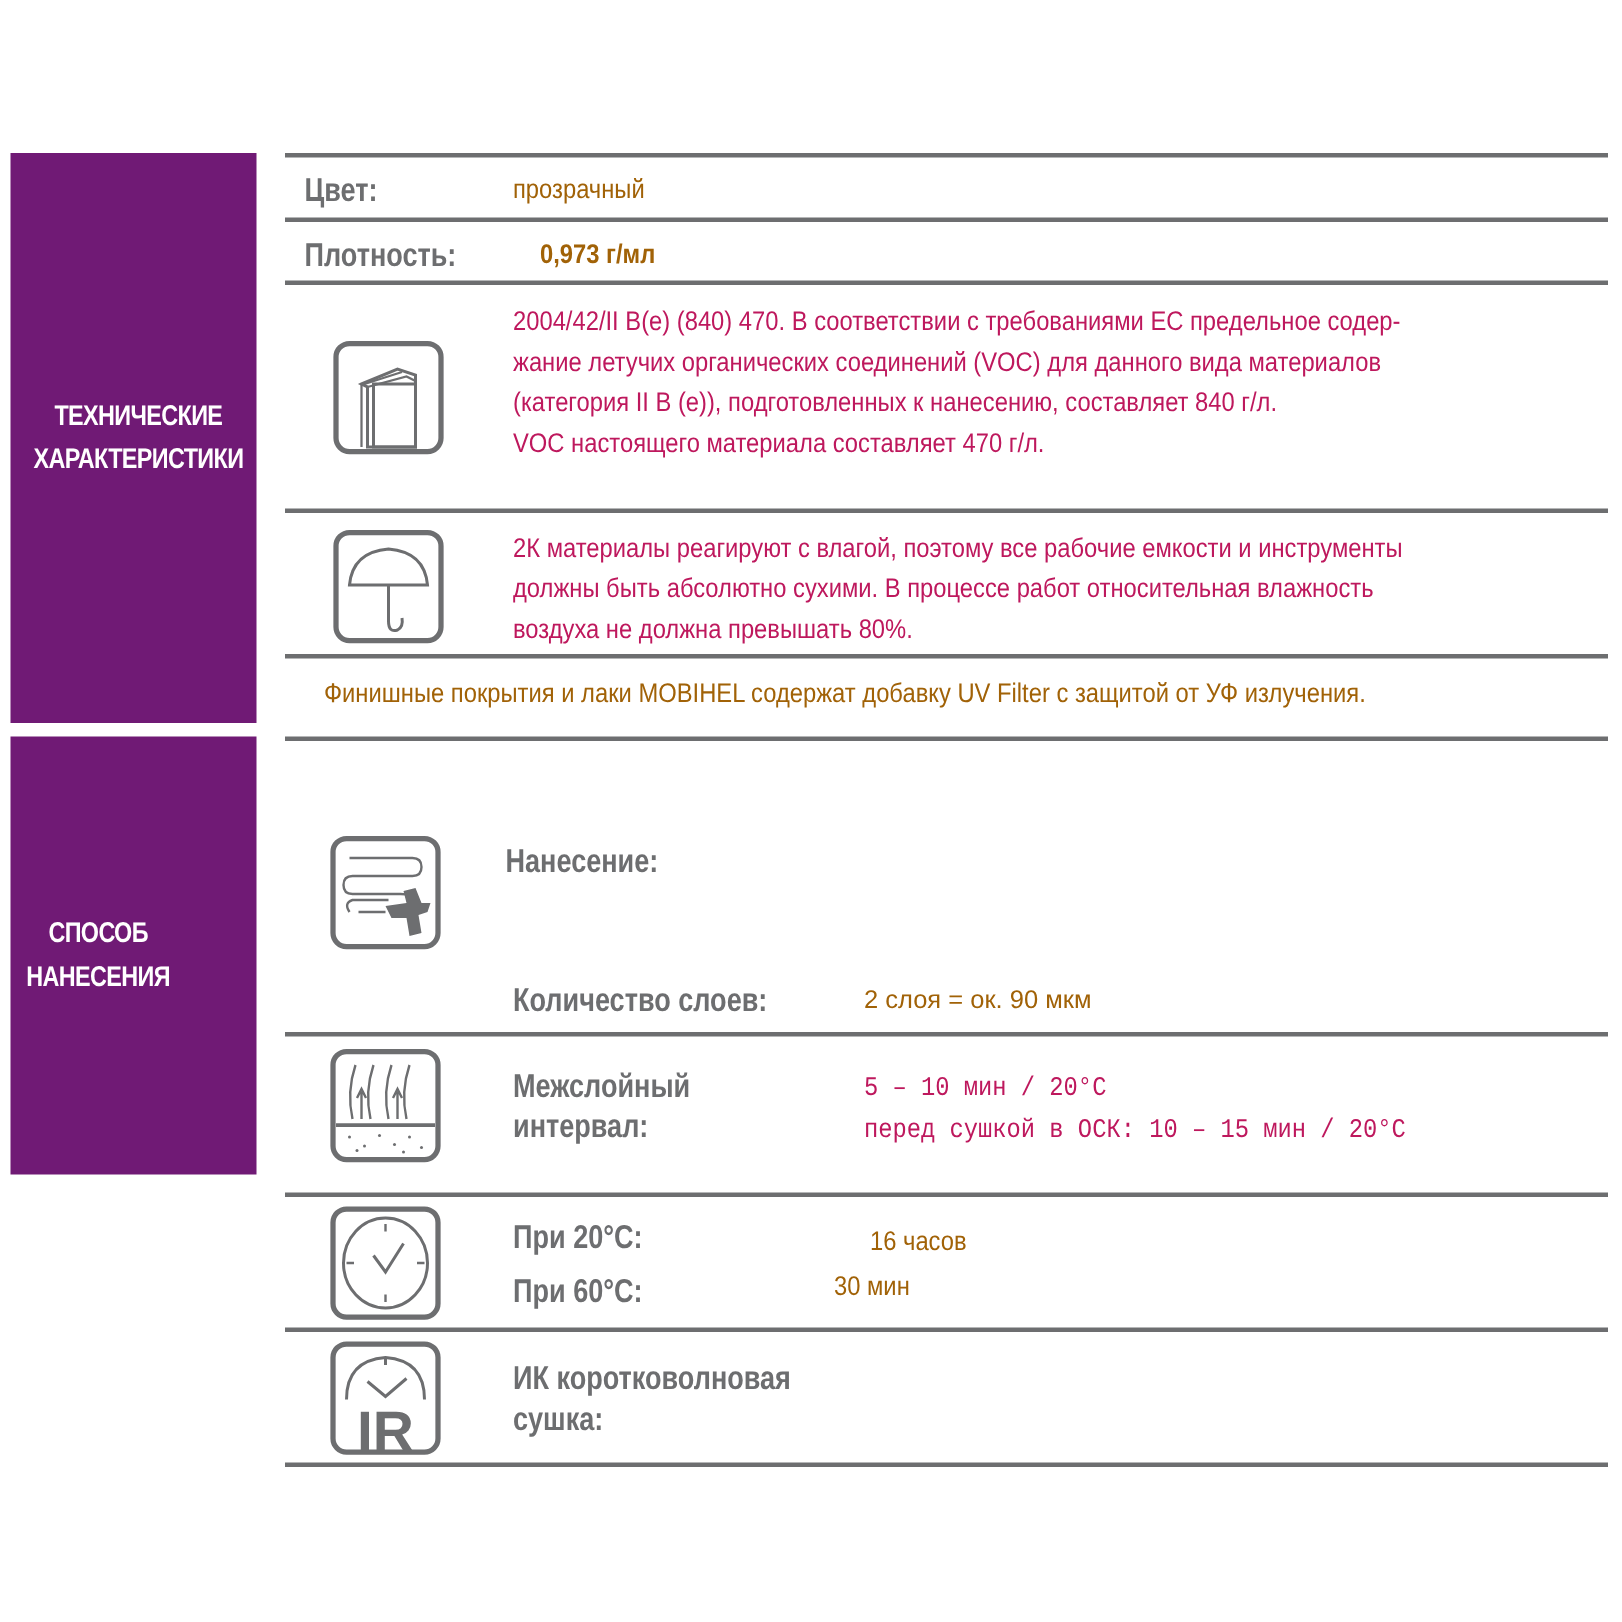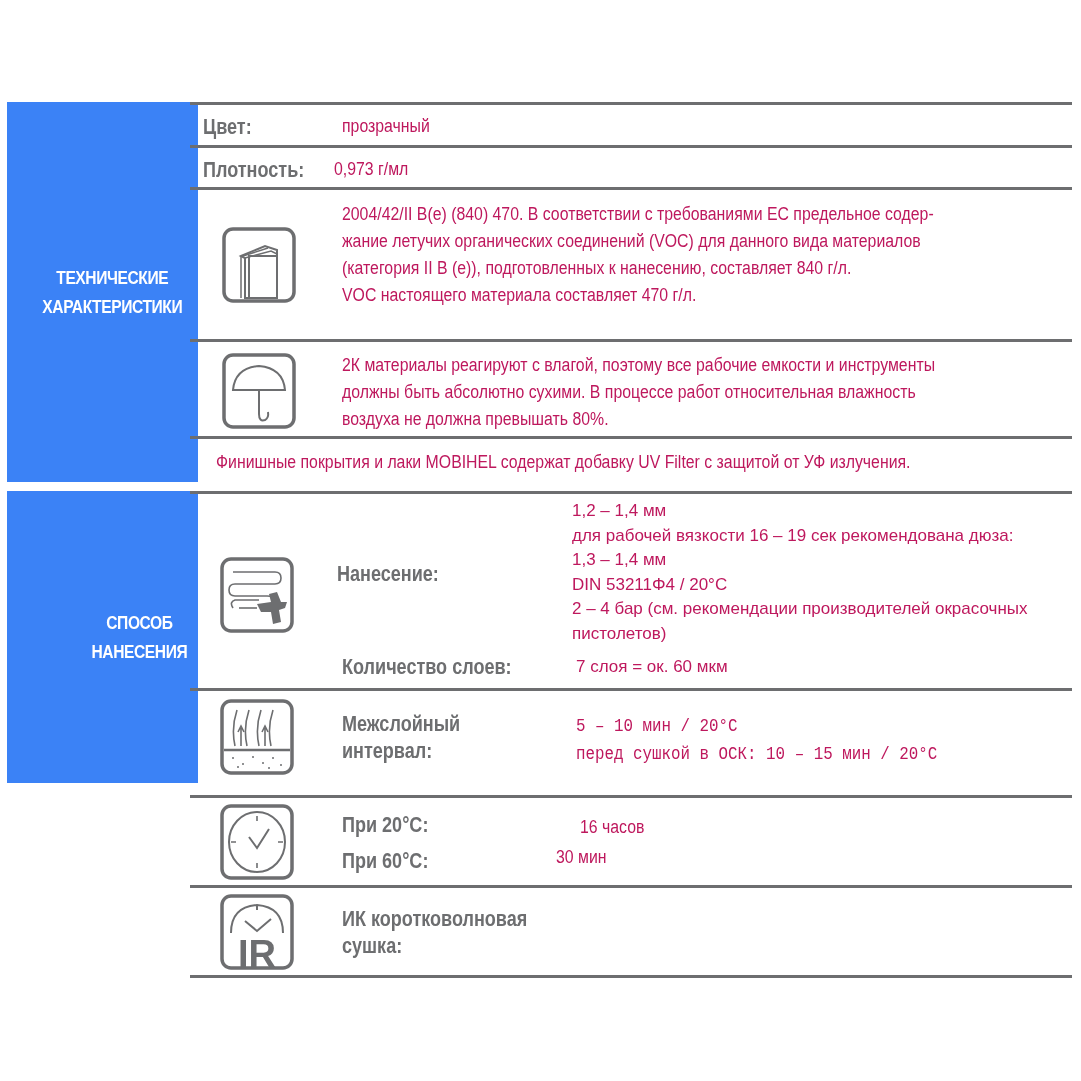--- a/index.html
+++ b/index.html
@@ -1,42 +1,42 @@
 <!DOCTYPE html>
 <html><head>
 <meta charset="utf-8">
 <style>
   html, body { margin:0; padding:0; background:#ffffff; }
   body { width:1081px; height:1081px; position:relative; font-family:"Liberation Sans", sans-serif; color:#333; overflow:hidden; }
   .section { position:absolute; left:7px; width:1065px; background:#fff; }
-  .side { position:absolute; left:0; top:0; bottom:0; width:191px; background:#3b82f6; color:#fff; display:flex; align-items:center; justify-content:flex-end; text-align:center; font-weight:bold; font-size:19px; line-height:29px; letter-spacing:-0.5px; transform-origin:center; }
+  .side { position:absolute; left:0; top:0; bottom:0; width:164px; background:#701a75; color:#fff; display:flex; align-items:center; justify-content:flex-start; text-align:center; font-weight:bold; font-size:19px; line-height:29px; letter-spacing:-0.5px; transform-origin:center; }
   .side span { display:inline-block; transform:scaleX(0.82); }
   .content { position:absolute; left:183px; right:0; top:0; bottom:0; }
   .hline { position:absolute; left:0; right:0; height:3px; background:#6d6e70; }
   .lbl { position:absolute; font-weight:bold; color:#6d6e70; font-size:22px; display:inline-block; transform-origin:left center; transform:scaleX(0.82); white-space:nowrap; }
-  .val { position:absolute; color:#be185d; font-size:18px; white-space:nowrap; }
+  .val { position:absolute; color:#a16207; font-size:18px; white-space:nowrap; }
   .cond { display:inline-block; transform-origin:left top; transform:scaleX(0.88); }
   .para { position:absolute; color:#be185d; font-size:18px; line-height:27px; white-space:nowrap; }
   .icon { position:absolute; width:76px; height:78px;text-align:center; }
   .icon svg { width:100%; height:100%; }
 </style>
 </head>
 <body>
 
 <div class="section" style="top:102px;height:380px;">
   <div class="side">
     <div><span>ТЕХНИЧЕСКИЕ</span><br><span>ХАРАКТЕРИСТИКИ</span></div>
   </div>
   <div class="content">
     <div class="hline" style="top:0"></div>
     <span class="lbl" style="left:13px;top:12px;">Цвет:</span>
     <span class="val" style="left:152px;top:14px;"><span class="cond">прозрачный</span></span>
     <div class="hline" style="top:43px"></div>
     <span class="lbl" style="left:13px;top:55px;">Плотность:</span>
-    <span class="val" style="left:144px;top:57px;"><span class="cond">0,973 г/мл</span></span>
+    <span class="val" style="left:170px;top:57px;font-weight:bold;"><span class="cond">0,973 г/мл</span></span>
     <div class="hline" style="top:85px"></div>
 
     <div class="icon" style="left:31px;top:124px;">
       <svg viewBox="0 0 76 78">
           <rect x="3" y="3" width="70" height="72" rx="9" fill="none" stroke="#6d6e70" stroke-width="3.5"></rect>
         <path d="M20 30 L44 20 L56 24 L56 72 L24 72 L24 32 Z" fill="none" stroke="#6d6e70" stroke-width="2"></path>
         <path d="M24 32 L50 25 L56 28 M22 30 L47 22 M20 30 L20 72" fill="none" stroke="#6d6e70" stroke-width="1.5"></path>
         <rect x="28" y="30" width="28" height="42" fill="none" stroke="#6d6e70" stroke-width="2"></rect>
         </svg>
     </div>
@@ -73,30 +73,22 @@
     <div class="hline" style="top:0"></div>
     <div class="icon" style="left:29px;top:65px;">
       <svg viewBox="0 0 76 78">
           <rect x="3" y="3" width="70" height="72" rx="9" fill="none" stroke="#6d6e70" stroke-width="3.5"></rect>
         <path d="M14 16 L56 16 Q62 16 62 22 Q62 28 56 28 L16 28 Q10 28 10 34 Q10 40 16 40 L48 40 Q56 40 54 44 M14 52 Q10 46 16 44 L40 44" fill="none" stroke="#6d6e70" stroke-width="1.6"></path>
         <path d="M20 52 L38 52" stroke="#6d6e70" stroke-width="1.6"></path>
         <path d="M38 48 L52 46 L50 38 L58 36 L62 46 L68 46 L66 52 L60 54 L62 66 L54 68 L52 56 L42 56 Z" fill="#6d6e70"></path>
         </svg>
     </div>
     <span class="lbl" style="left:147px;top:70px;">Нанесение:</span>
-    <div class="para" style="left:382px;top:8px;line-height:24.5px;font-size:17px;">
-      <div>1,2 – 1,4 мм</div>
-      <div>для рабочей вязкости 16 – 19 сек рекомендована дюза:</div>
-      <div>1,3 – 1,4 мм</div>
-      <div>DIN 53211Φ4 / 20°C</div>
-      <div>2 – 4 бар (см. рекомендации производителей окрасочных</div>
-      <div>пистолетов)</div>
-    </div>
     <span class="lbl" style="left:152px;top:163px;">Количество слоев:</span>
-    <span class="val" style="left:386px;top:166px;font-size:17px;">7 слоя = ок. 60 мкм</span>
+    <span class="val" style="left:386px;top:166px;font-size:17px;">2 слоя = ок. 90 мкм</span>
     <div class="hline" style="top:197px"></div>
     <div class="icon" style="left:29px;top:207px;">
       <svg viewBox="0 0 76 78">
           <rect x="3" y="3" width="70" height="72" rx="9" fill="none" stroke="#6d6e70" stroke-width="3.5"></rect>
         <path d="M16 48 Q12 30 18 12 M28 48 Q24 30 30 12 M40 48 Q36 30 42 12 M52 48 Q48 30 54 12" fill="none" stroke="#6d6e70" stroke-width="1.6"></path>
         <path d="M22 48 L22 30 M19 34 L22 28 L25 34 M46 48 L46 30 M43 34 L46 28 L49 34" fill="none" stroke="#6d6e70" stroke-width="1.6"></path>
         <line x1="5" y1="52" x2="71" y2="52" stroke="#6d6e70" stroke-width="2.5"></line>
         <g fill="#6d6e70">
             <circle cx="14" cy="60" r="1"></circle>
             <circle cx="24" cy="66" r="1"></circle>

